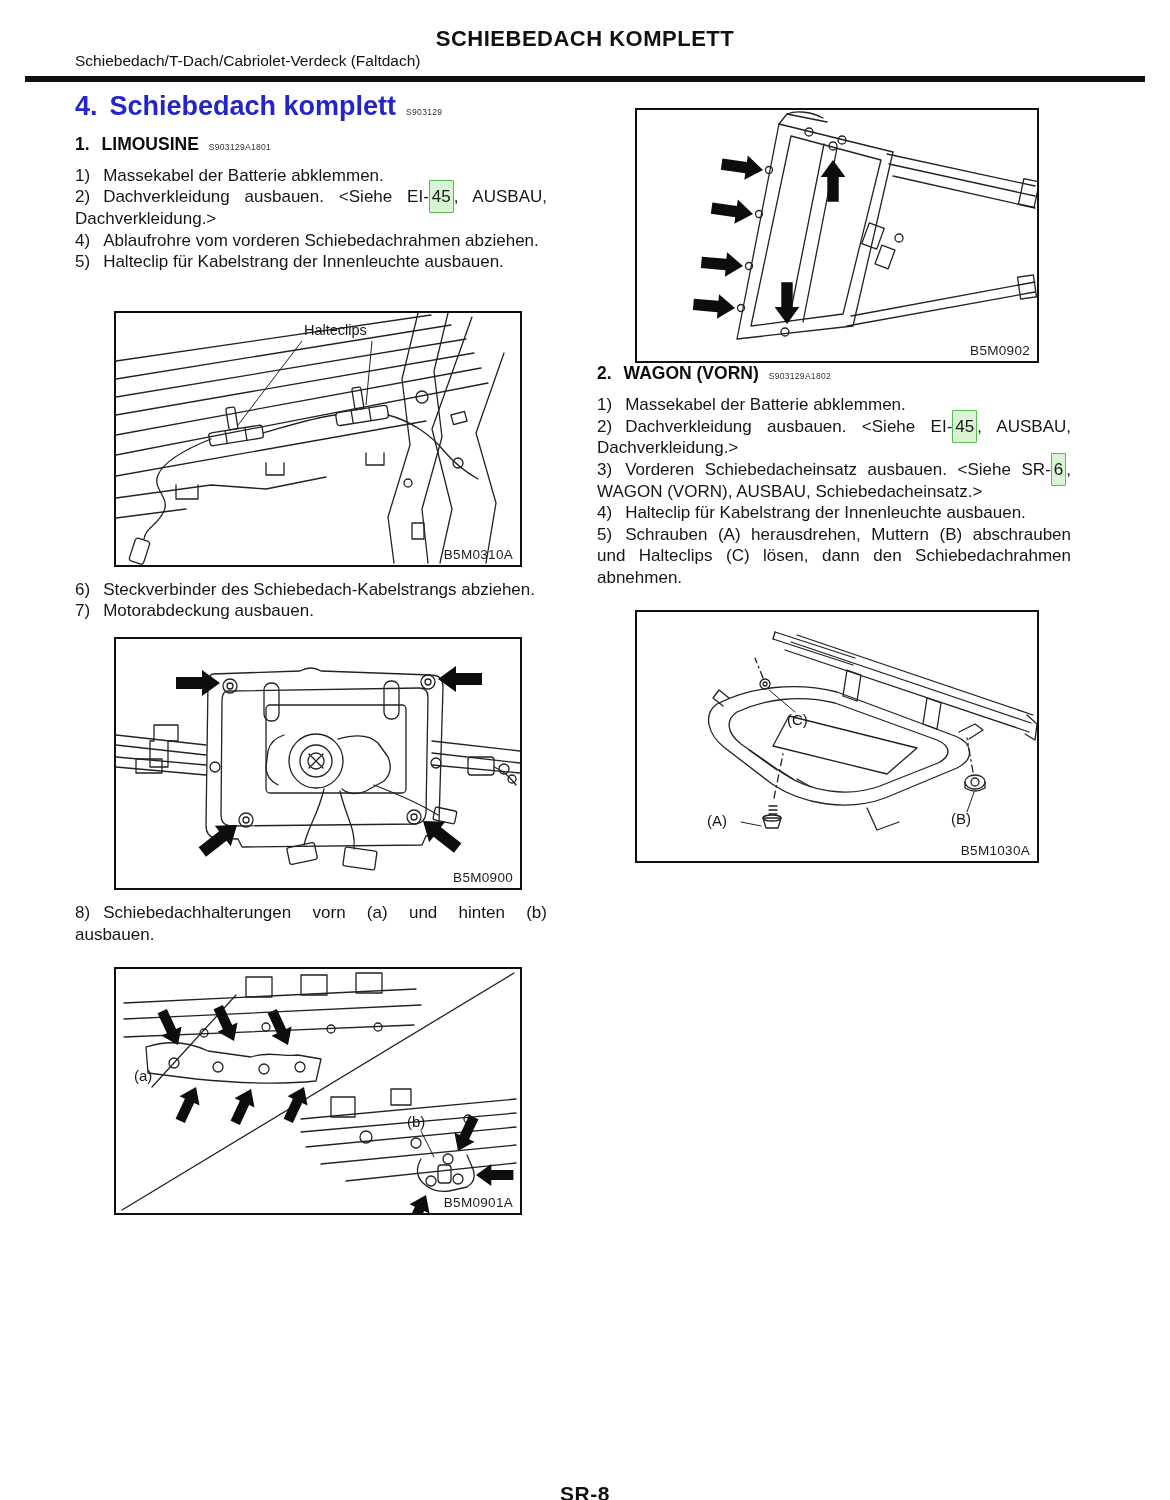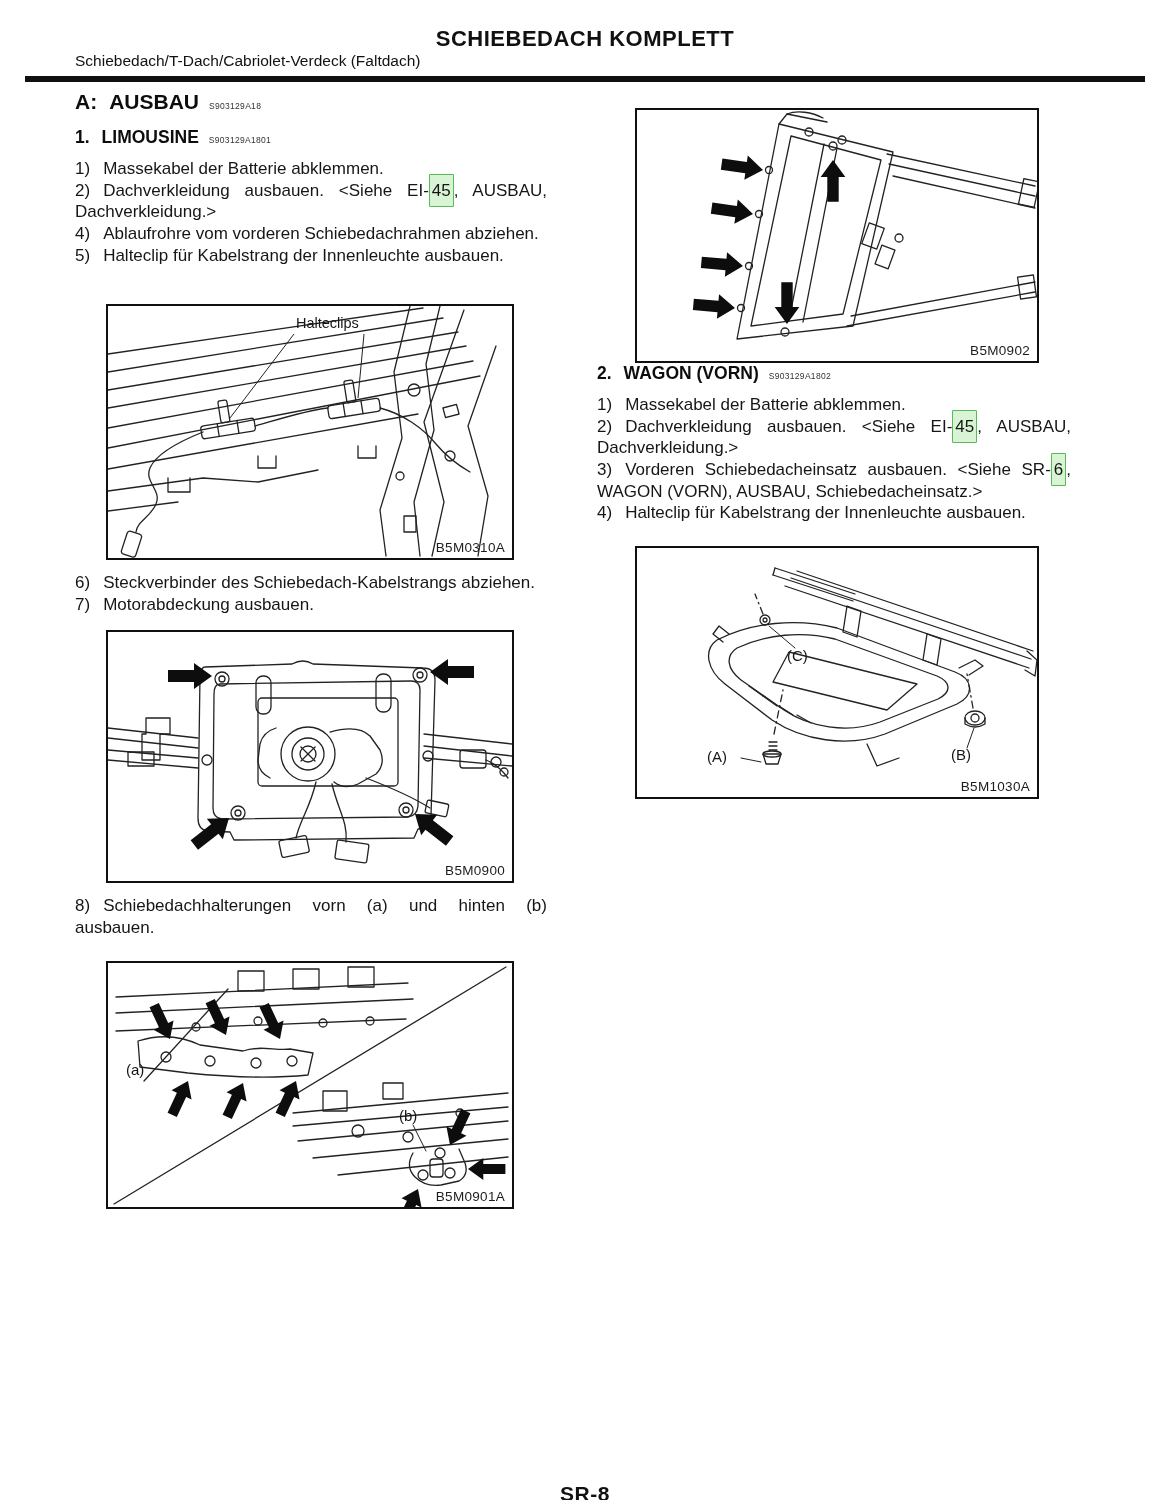--- a/index.html
+++ b/index.html
@@ -40,21 +40,21 @@
   .steps p.step{
     margin:0;font-size:17px;line-height:21.6px;text-align:justify;color:#161616;
   }
   .steps .num{margin-right:13px;}
   .ref{
     border:1.5px solid var(--ref-border);background:var(--ref-fill);
     padding:6px 2px;border-radius:1px;color:#161616;cursor:pointer;
   }
   .fig{
     position:relative;border:2px solid #101010;background:#fff;width:404px;
-    margin-left:31px;box-sizing:content-box;
+    margin-left:39px;box-sizing:content-box;
   }
   .fig svg{display:block;}
   .fig .figcode{
     position:absolute;right:7px;bottom:3px;font-size:13.5px;color:#1c1c1c;letter-spacing:.3px;
   }
   .fig-right{margin-left:38px;width:400px;}
   #fig-halteclips{margin-top:38px;margin-bottom:12px;}
   #fig-motor-cover{margin-top:15px;margin-bottom:12px;}
   #fig-brackets{margin-top:22px;}
   #fig-frame-rear{margin-top:16px;margin-bottom:0;text-align:right;}
@@ -81,22 +81,22 @@
   </defs>
 </svg>
 
 <div class="page-title">SCHIEBEDACH KOMPLETT</div>
 <div class="page-subtitle">Schiebedach/T-Dach/Cabriolet-Verdeck (Faltdach)</div>
 <div class="rule"></div>
 
 
 <div class="col col-left">
 
-
-  <h2 class="sub"><span class="h-num">A:</span><span>AUSBAU</span><span class="code">S903129A18</span></h2>
+  <h1 class="sec"><span class="h-num">4.</span><span>Schiebedach komplett</span><span class="code">S903129</span></h1>
+
 
   <h3 class="variant"><span class="h-num">1.</span><span>LIMOUSINE</span><span class="code">S903129A1801</span></h3>
 
   <div class="steps">
       <p class="step"><span class="num">1)</span>Massekabel der Batterie abklemmen.</p>
       <p class="step"><span class="num">2)</span>Dachverkleidung ausbauen. &lt;Siehe EI-<span class="ref">45</span>, AUSBAU, Dachverkleidung.&gt;</p>
       <p class="step"><span class="num">4)</span>Ablaufrohre vom vorderen Schiebedachrahmen abziehen.</p>
       <p class="step"><span class="num">5)</span>Halteclip für Kabelstrang der Innenleuchte ausbauen.</p>
     </div>
 
@@ -326,20 +326,21 @@
     <span class="figcode">B5M0902</span>
   </div>
 
   <h3 class="variant wagon-head"><span class="h-num">2.</span><span>WAGON (VORN)</span><span class="code">S903129A1802</span></h3>
 
   <div class="steps">
       <p class="step"><span class="num">1)</span>Massekabel der Batterie abklemmen.</p>
       <p class="step"><span class="num">2)</span>Dachverkleidung ausbauen. &lt;Siehe EI-<span class="ref">45</span>, AUSBAU, Dachverkleidung.&gt;</p>
       <p class="step"><span class="num">3)</span>Vorderen Schiebedacheinsatz ausbauen. &lt;Siehe SR-<span class="ref">6</span>, WAGON (VORN), AUSBAU, Schiebedacheinsatz.&gt;</p>
       <p class="step"><span class="num">4)</span>Halteclip für Kabelstrang der Innenleuchte ausbauen.</p>
+      <p class="step"><span class="num">5)</span>Schrauben (A) herausdrehen, Muttern (B) abschrauben und Halteclips (C) lösen, dann den Schiebedachrahmen abnehmen.</p>
     </div>
 
   <div class="fig fig-right" id="fig-frame-front" style="height:249px">
     <svg viewBox="0 0 400 249" width="400" height="249">
       <g class="ln">
         <line x1="148" y1="38" x2="392" y2="120"></line>
           <line x1="154" y1="30" x2="394" y2="111"></line>
         <line x1="160" y1="23" x2="396" y2="103"></line>
         <path d="M138,20 L218,46"></path>
           <path d="M136,27 L216,53"></path>

